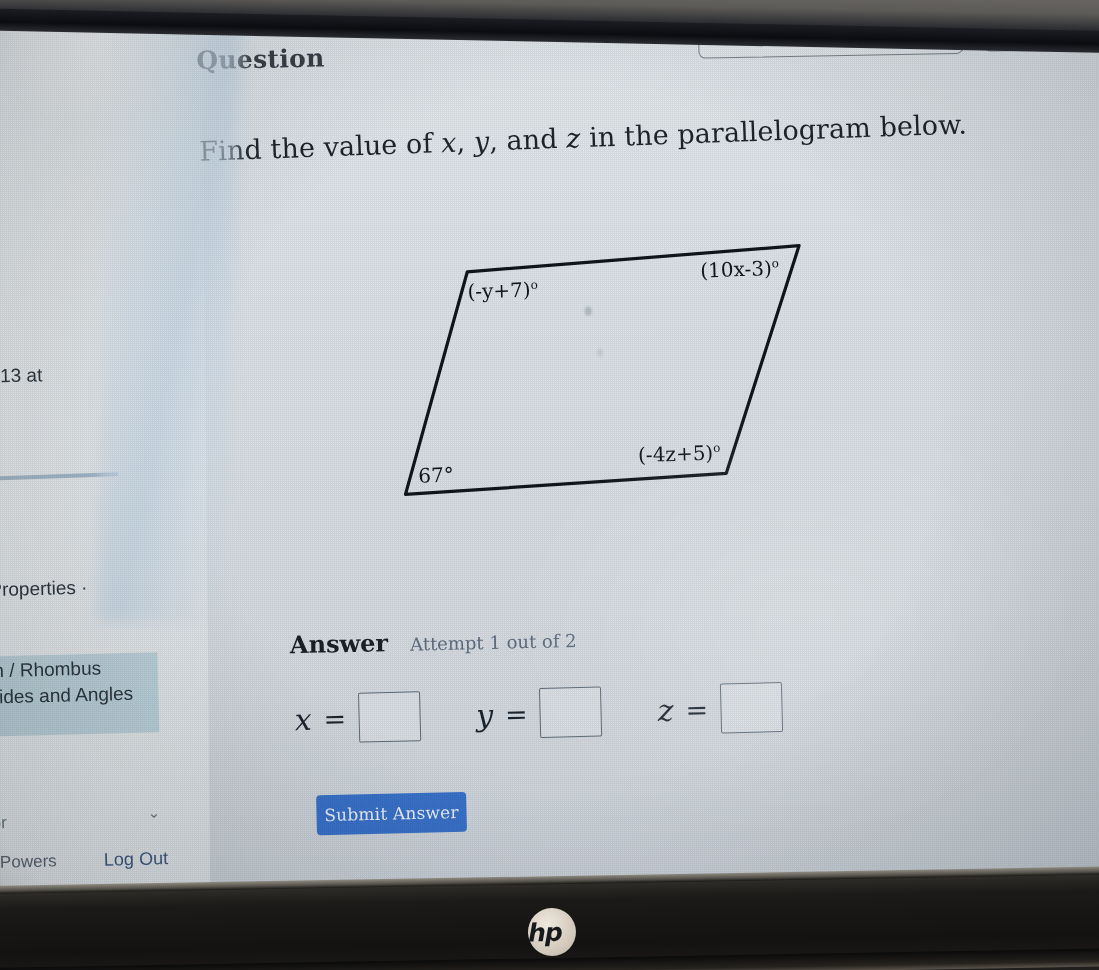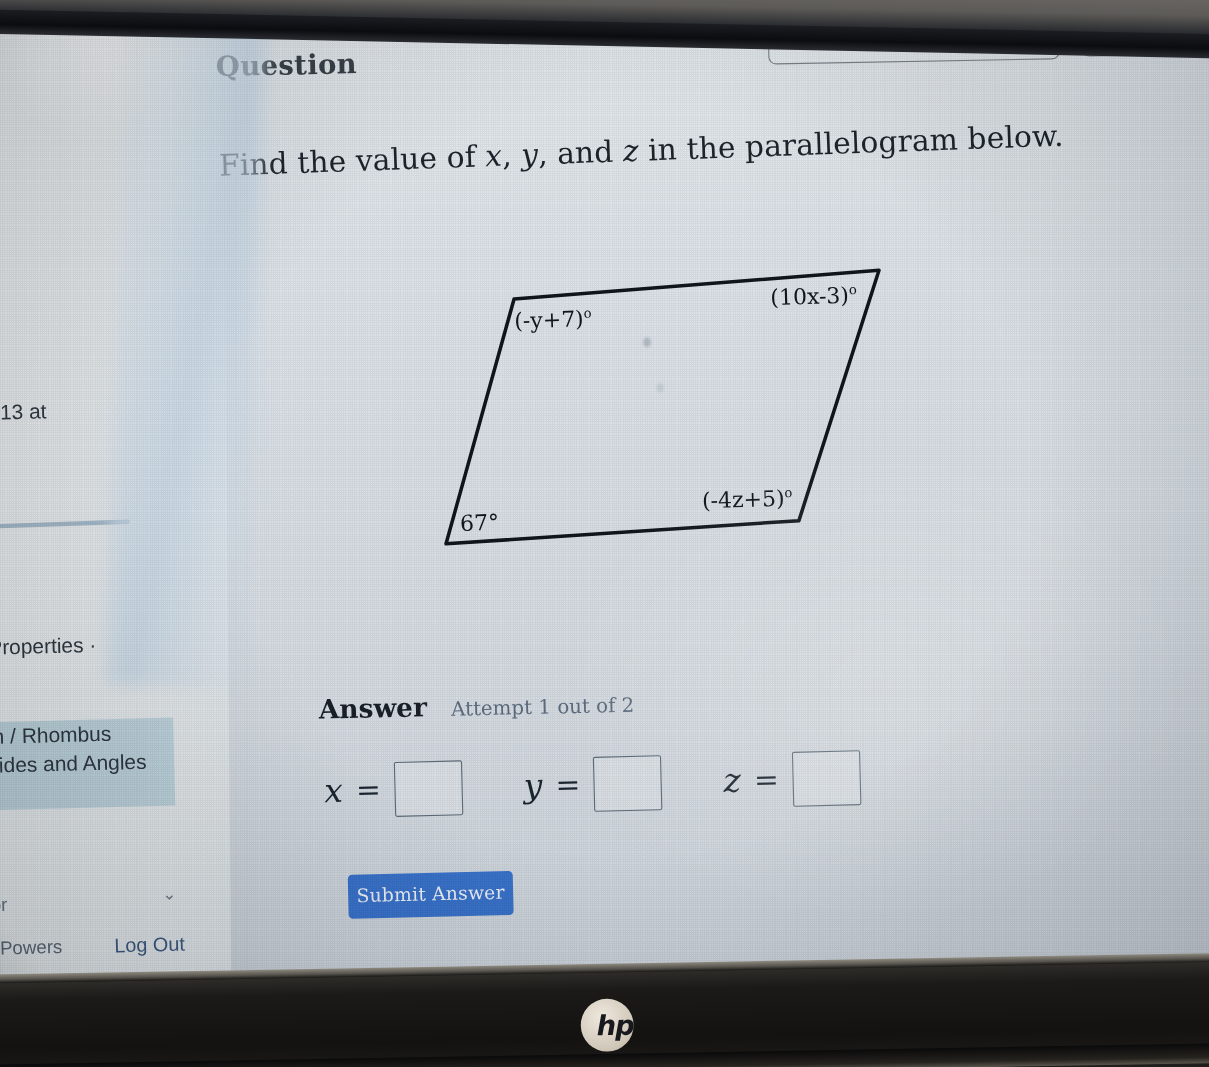--- a/index.html
+++ b/index.html
@@ -327,21 +327,21 @@
     transform: rotate(-1.0deg);
     z-index: 51;
   }
   #hp-logo {
     position: absolute;
     left: 528px; top: 908px;
     width: 48px; height: 48px;
     border-radius: 50%;
     background: radial-gradient(circle at 40% 35%, #efe8dd 0%, #cfc6b8 70%, #a99f91 100%);
     z-index: 52;
-    display: flex; align-items: center; justify-content: flex-end;
+    display: flex; align-items: center; justify-content: flex-start;
     transform: rotate(-1.0deg);
   }
   #hp-logo span {
     font-family: "DejaVu Sans", sans-serif;
     font-style: italic;
     font-weight: 700;
     font-size: 25px;
     color: #17191c;
     line-height: 1;
     letter-spacing: -1px;

